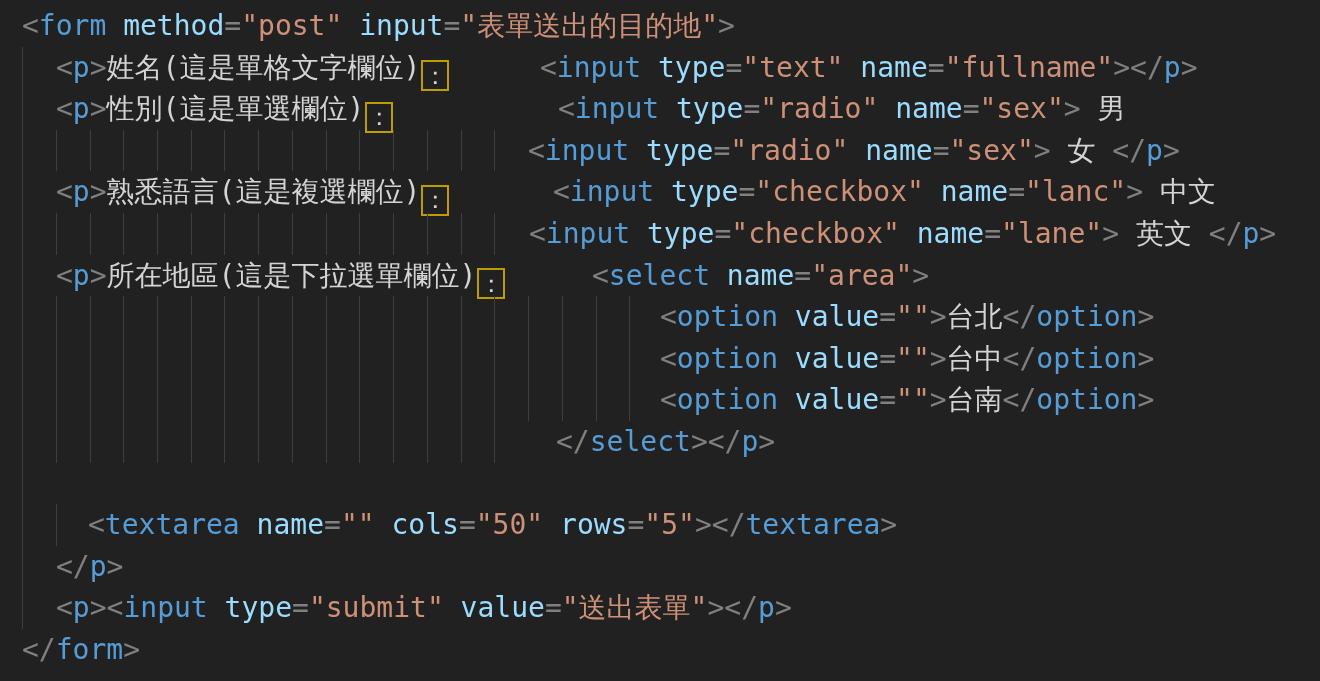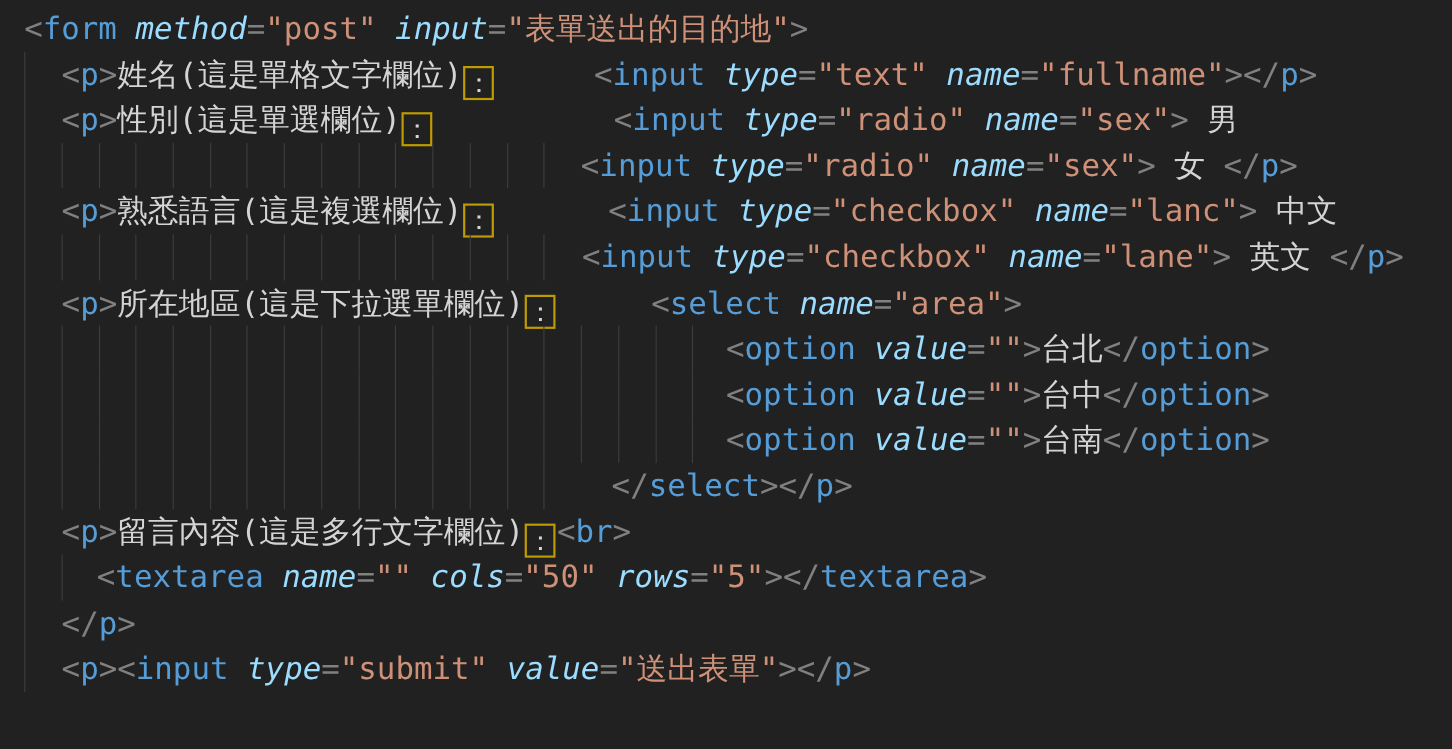--- a/index.html
+++ b/index.html
@@ -41,21 +41,21 @@
     width: 1px;
     background: var(--guide);
   }
   .seg {
     position: absolute;
     top: 0;
     white-space: pre;
   }
   .tk-p { color: var(--punct); }
   .tk-t { color: var(--tag); }
-  .tk-a { color: var(--attr); font-style: italic; }
+  .tk-a { color: var(--attr); }
   .tk-v { color: var(--val); }
   .tk-x { color: var(--text); }
   .colon-box {
     display: inline-flex;
     align-items: center;
     justify-content: center;
     min-width: 23px;
     height: 31px;
     border: 2px solid var(--boxBorder);
     color: var(--text);
@@ -74,17 +74,18 @@
     <div class="line"><span class="guide" style="left: 22px;"></span><span class="seg" style="left: 56px;"><span class="tk-p">&lt;</span><span class="tk-t">p</span><span class="tk-p">&gt;</span><span class="tk-x">姓名(這是單格文字欄位)</span><span class="colon-box">：</span></span><span class="seg" style="left: 540px;"><span class="tk-p">&lt;</span><span class="tk-t">input</span><span class="tk-a"> type</span><span class="tk-p">=</span><span class="tk-v">"text"</span><span class="tk-a"> name</span><span class="tk-p">=</span><span class="tk-v">"fullname"</span><span class="tk-p">&gt;&lt;/</span><span class="tk-t">p</span><span class="tk-p">&gt;</span></span></div>
     <div class="line"><span class="guide" style="left: 22px;"></span><span class="seg" style="left: 56px;"><span class="tk-p">&lt;</span><span class="tk-t">p</span><span class="tk-p">&gt;</span><span class="tk-x">性別(這是單選欄位)</span><span class="colon-box">：</span></span><span class="seg" style="left: 558px;"><span class="tk-p">&lt;</span><span class="tk-t">input</span><span class="tk-a"> type</span><span class="tk-p">=</span><span class="tk-v">"radio"</span><span class="tk-a"> name</span><span class="tk-p">=</span><span class="tk-v">"sex"</span><span class="tk-p">&gt;</span><span class="tk-x"> 男</span></span></div>
     <div class="line"><span class="guide" style="left: 22px;"></span><span class="guide" style="left: 55.7px;"></span><span class="guide" style="left: 89.5px;"></span><span class="guide" style="left: 123.2px;"></span><span class="guide" style="left: 157px;"></span><span class="guide" style="left: 190.7px;"></span><span class="guide" style="left: 224.4px;"></span><span class="guide" style="left: 258.2px;"></span><span class="guide" style="left: 291.9px;"></span><span class="guide" style="left: 325.7px;"></span><span class="guide" style="left: 359.4px;"></span><span class="guide" style="left: 393.1px;"></span><span class="guide" style="left: 426.9px;"></span><span class="guide" style="left: 460.6px;"></span><span class="guide" style="left: 494.4px;"></span><span class="seg" style="left: 528px;"><span class="tk-p">&lt;</span><span class="tk-t">input</span><span class="tk-a"> type</span><span class="tk-p">=</span><span class="tk-v">"radio"</span><span class="tk-a"> name</span><span class="tk-p">=</span><span class="tk-v">"sex"</span><span class="tk-p">&gt;</span><span class="tk-x"> 女 </span><span class="tk-p">&lt;/</span><span class="tk-t">p</span><span class="tk-p">&gt;</span></span></div>
     <div class="line"><span class="guide" style="left: 22px;"></span><span class="seg" style="left: 56px;"><span class="tk-p">&lt;</span><span class="tk-t">p</span><span class="tk-p">&gt;</span><span class="tk-x">熟悉語言(這是複選欄位)</span><span class="colon-box">：</span></span><span class="seg" style="left: 553px;"><span class="tk-p">&lt;</span><span class="tk-t">input</span><span class="tk-a"> type</span><span class="tk-p">=</span><span class="tk-v">"checkbox"</span><span class="tk-a"> name</span><span class="tk-p">=</span><span class="tk-v">"lanc"</span><span class="tk-p">&gt;</span><span class="tk-x"> 中文</span></span></div>
     <div class="line"><span class="guide" style="left: 22px;"></span><span class="guide" style="left: 55.7px;"></span><span class="guide" style="left: 89.5px;"></span><span class="guide" style="left: 123.2px;"></span><span class="guide" style="left: 157px;"></span><span class="guide" style="left: 190.7px;"></span><span class="guide" style="left: 224.4px;"></span><span class="guide" style="left: 258.2px;"></span><span class="guide" style="left: 291.9px;"></span><span class="guide" style="left: 325.7px;"></span><span class="guide" style="left: 359.4px;"></span><span class="guide" style="left: 393.1px;"></span><span class="guide" style="left: 426.9px;"></span><span class="guide" style="left: 460.6px;"></span><span class="guide" style="left: 494.4px;"></span><span class="seg" style="left: 529px;"><span class="tk-p">&lt;</span><span class="tk-t">input</span><span class="tk-a"> type</span><span class="tk-p">=</span><span class="tk-v">"checkbox"</span><span class="tk-a"> name</span><span class="tk-p">=</span><span class="tk-v">"lane"</span><span class="tk-p">&gt;</span><span class="tk-x"> 英文 </span><span class="tk-p">&lt;/</span><span class="tk-t">p</span><span class="tk-p">&gt;</span></span></div>
     <div class="line"><span class="guide" style="left: 22px;"></span><span class="seg" style="left: 56px;"><span class="tk-p">&lt;</span><span class="tk-t">p</span><span class="tk-p">&gt;</span><span class="tk-x">所在地區(這是下拉選單欄位)</span><span class="colon-box">：</span></span><span class="seg" style="left: 592px;"><span class="tk-p">&lt;</span><span class="tk-t">select</span><span class="tk-a"> name</span><span class="tk-p">=</span><span class="tk-v">"area"</span><span class="tk-p">&gt;</span></span></div>
     <div class="line"><span class="guide" style="left: 22px;"></span><span class="guide" style="left: 55.7px;"></span><span class="guide" style="left: 89.5px;"></span><span class="guide" style="left: 123.2px;"></span><span class="guide" style="left: 157px;"></span><span class="guide" style="left: 190.7px;"></span><span class="guide" style="left: 224.4px;"></span><span class="guide" style="left: 258.2px;"></span><span class="guide" style="left: 291.9px;"></span><span class="guide" style="left: 325.7px;"></span><span class="guide" style="left: 359.4px;"></span><span class="guide" style="left: 393.1px;"></span><span class="guide" style="left: 426.9px;"></span><span class="guide" style="left: 460.6px;"></span><span class="guide" style="left: 494.4px;"></span><span class="guide" style="left: 528.1px;"></span><span class="guide" style="left: 561.8px;"></span><span class="guide" style="left: 595.6px;"></span><span class="guide" style="left: 629.3px;"></span><span class="seg" style="left: 660px;"><span class="tk-p">&lt;</span><span class="tk-t">option</span><span class="tk-a"> value</span><span class="tk-p">=</span><span class="tk-v">""</span><span class="tk-p">&gt;</span><span class="tk-x">台北</span><span class="tk-p">&lt;/</span><span class="tk-t">option</span><span class="tk-p">&gt;</span></span></div>
     <div class="line"><span class="guide" style="left: 22px;"></span><span class="guide" style="left: 55.7px;"></span><span class="guide" style="left: 89.5px;"></span><span class="guide" style="left: 123.2px;"></span><span class="guide" style="left: 157px;"></span><span class="guide" style="left: 190.7px;"></span><span class="guide" style="left: 224.4px;"></span><span class="guide" style="left: 258.2px;"></span><span class="guide" style="left: 291.9px;"></span><span class="guide" style="left: 325.7px;"></span><span class="guide" style="left: 359.4px;"></span><span class="guide" style="left: 393.1px;"></span><span class="guide" style="left: 426.9px;"></span><span class="guide" style="left: 460.6px;"></span><span class="guide" style="left: 494.4px;"></span><span class="guide" style="left: 528.1px;"></span><span class="guide" style="left: 561.8px;"></span><span class="guide" style="left: 595.6px;"></span><span class="guide" style="left: 629.3px;"></span><span class="seg" style="left: 660px;"><span class="tk-p">&lt;</span><span class="tk-t">option</span><span class="tk-a"> value</span><span class="tk-p">=</span><span class="tk-v">""</span><span class="tk-p">&gt;</span><span class="tk-x">台中</span><span class="tk-p">&lt;/</span><span class="tk-t">option</span><span class="tk-p">&gt;</span></span></div>
     <div class="line"><span class="guide" style="left: 22px;"></span><span class="guide" style="left: 55.7px;"></span><span class="guide" style="left: 89.5px;"></span><span class="guide" style="left: 123.2px;"></span><span class="guide" style="left: 157px;"></span><span class="guide" style="left: 190.7px;"></span><span class="guide" style="left: 224.4px;"></span><span class="guide" style="left: 258.2px;"></span><span class="guide" style="left: 291.9px;"></span><span class="guide" style="left: 325.7px;"></span><span class="guide" style="left: 359.4px;"></span><span class="guide" style="left: 393.1px;"></span><span class="guide" style="left: 426.9px;"></span><span class="guide" style="left: 460.6px;"></span><span class="guide" style="left: 494.4px;"></span><span class="guide" style="left: 528.1px;"></span><span class="guide" style="left: 561.8px;"></span><span class="guide" style="left: 595.6px;"></span><span class="guide" style="left: 629.3px;"></span><span class="seg" style="left: 660px;"><span class="tk-p">&lt;</span><span class="tk-t">option</span><span class="tk-a"> value</span><span class="tk-p">=</span><span class="tk-v">""</span><span class="tk-p">&gt;</span><span class="tk-x">台南</span><span class="tk-p">&lt;/</span><span class="tk-t">option</span><span class="tk-p">&gt;</span></span></div>
     <div class="line"><span class="guide" style="left: 22px;"></span><span class="guide" style="left: 55.7px;"></span><span class="guide" style="left: 89.5px;"></span><span class="guide" style="left: 123.2px;"></span><span class="guide" style="left: 157px;"></span><span class="guide" style="left: 190.7px;"></span><span class="guide" style="left: 224.4px;"></span><span class="guide" style="left: 258.2px;"></span><span class="guide" style="left: 291.9px;"></span><span class="guide" style="left: 325.7px;"></span><span class="guide" style="left: 359.4px;"></span><span class="guide" style="left: 393.1px;"></span><span class="guide" style="left: 426.9px;"></span><span class="guide" style="left: 460.6px;"></span><span class="guide" style="left: 494.4px;"></span><span class="seg" style="left: 556px;"><span class="tk-p">&lt;/</span><span class="tk-t">select</span><span class="tk-p">&gt;&lt;/</span><span class="tk-t">p</span><span class="tk-p">&gt;</span></span></div>
-    <div class="line"><span class="guide" style="left: 22px;"></span><span class="seg" style="left: 56px;"><span class="tk-p">&lt;</span><span class="tk-t">p</span><span class="tk-p">&gt;</span><span class="tk-x">留言內容(這是多行文字欄位)</span><span class="colon-box">：</span><span class="tk-p">&lt;</span><span class="tk-t">br</span><span class="tk-p">&gt;</span></span></div>
+    <div class="line"><span class="guide" style="left: 22px;"></span></div>
     <div class="line"><span class="guide" style="left: 22px;"></span><span class="guide" style="left: 55.7px;"></span><span class="seg" style="left: 88px;"><span class="tk-p">&lt;</span><span class="tk-t">textarea</span><span class="tk-a"> name</span><span class="tk-p">=</span><span class="tk-v">""</span><span class="tk-a"> cols</span><span class="tk-p">=</span><span class="tk-v">"50"</span><span class="tk-a"> rows</span><span class="tk-p">=</span><span class="tk-v">"5"</span><span class="tk-p">&gt;&lt;/</span><span class="tk-t">textarea</span><span class="tk-p">&gt;</span></span></div>
     <div class="line"><span class="guide" style="left: 22px;"></span><span class="seg" style="left: 56px;"><span class="tk-p">&lt;/</span><span class="tk-t">p</span><span class="tk-p">&gt;</span></span></div>
     <div class="line"><span class="guide" style="left: 22px;"></span><span class="seg" style="left: 56px;"><span class="tk-p">&lt;</span><span class="tk-t">p</span><span class="tk-p">&gt;&lt;</span><span class="tk-t">input</span><span class="tk-a"> type</span><span class="tk-p">=</span><span class="tk-v">"submit"</span><span class="tk-a"> value</span><span class="tk-p">=</span><span class="tk-v">"送出表單"</span><span class="tk-p">&gt;&lt;/</span><span class="tk-t">p</span><span class="tk-p">&gt;</span></span></div>
+    <div class="line"><span class="seg" style="left: 22px;"><span class="tk-p">&lt;/</span><span class="tk-t">form</span><span class="tk-p">&gt;</span></span></div>
   </div>
 
 </body></html>

